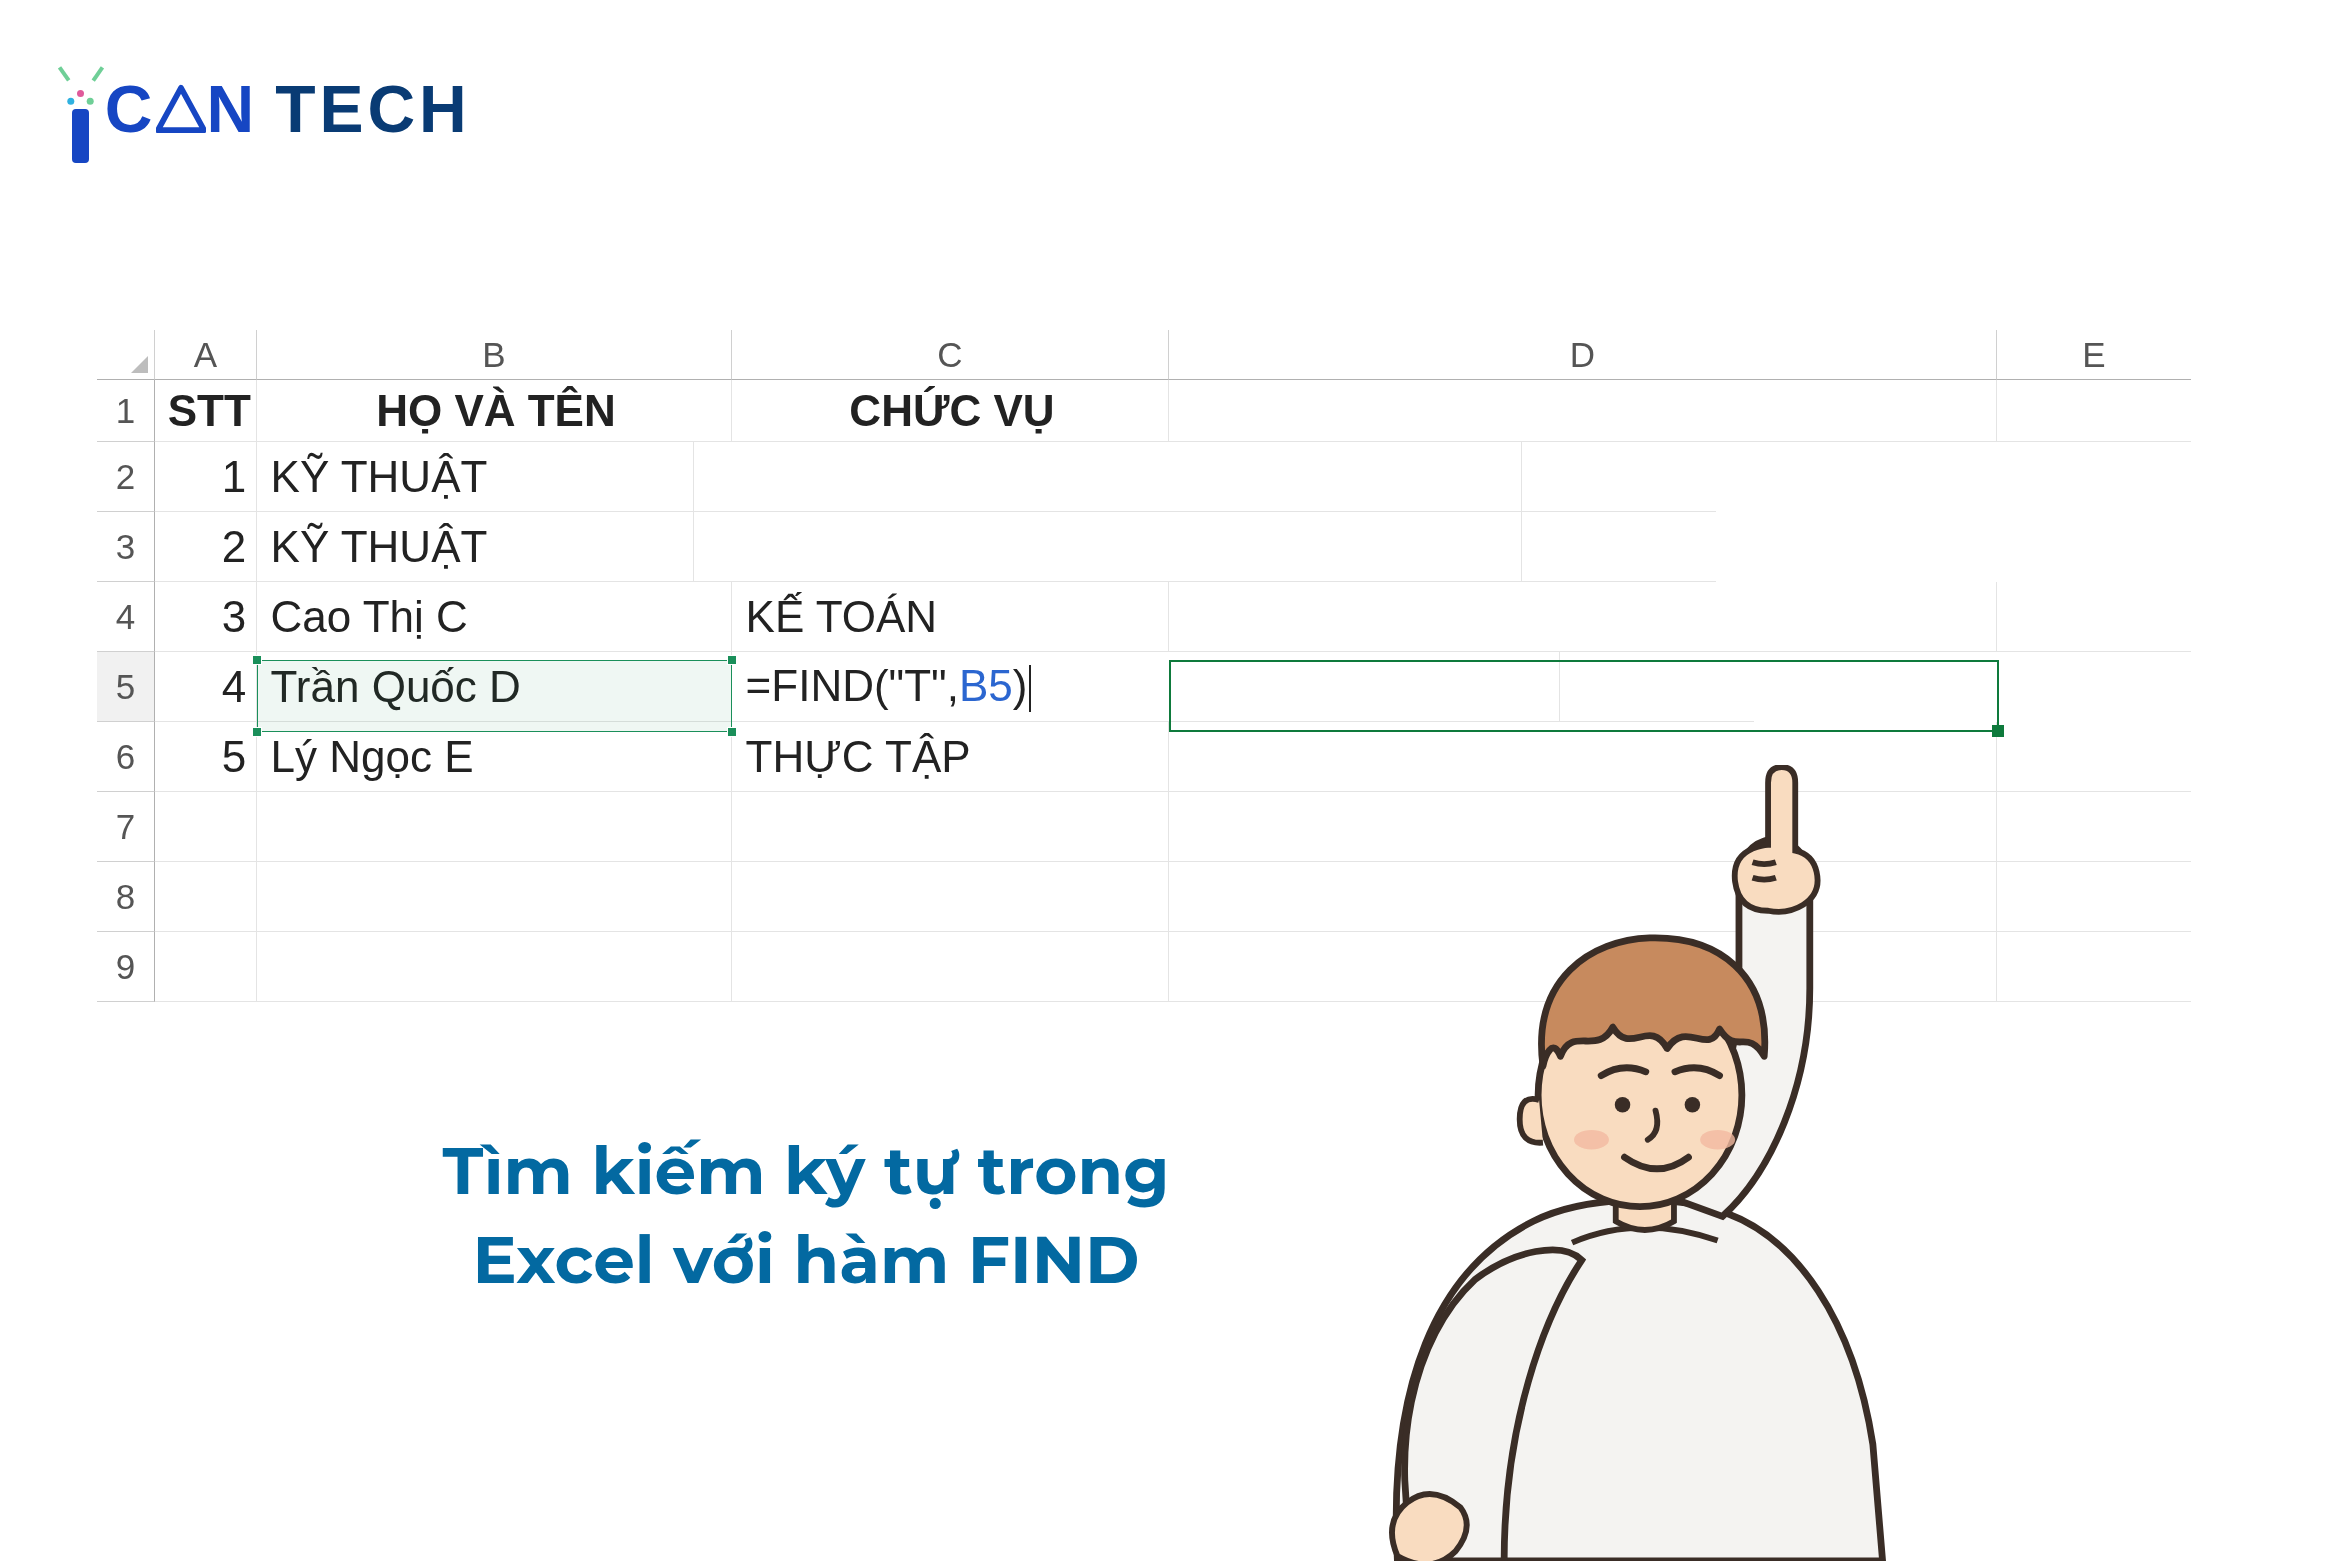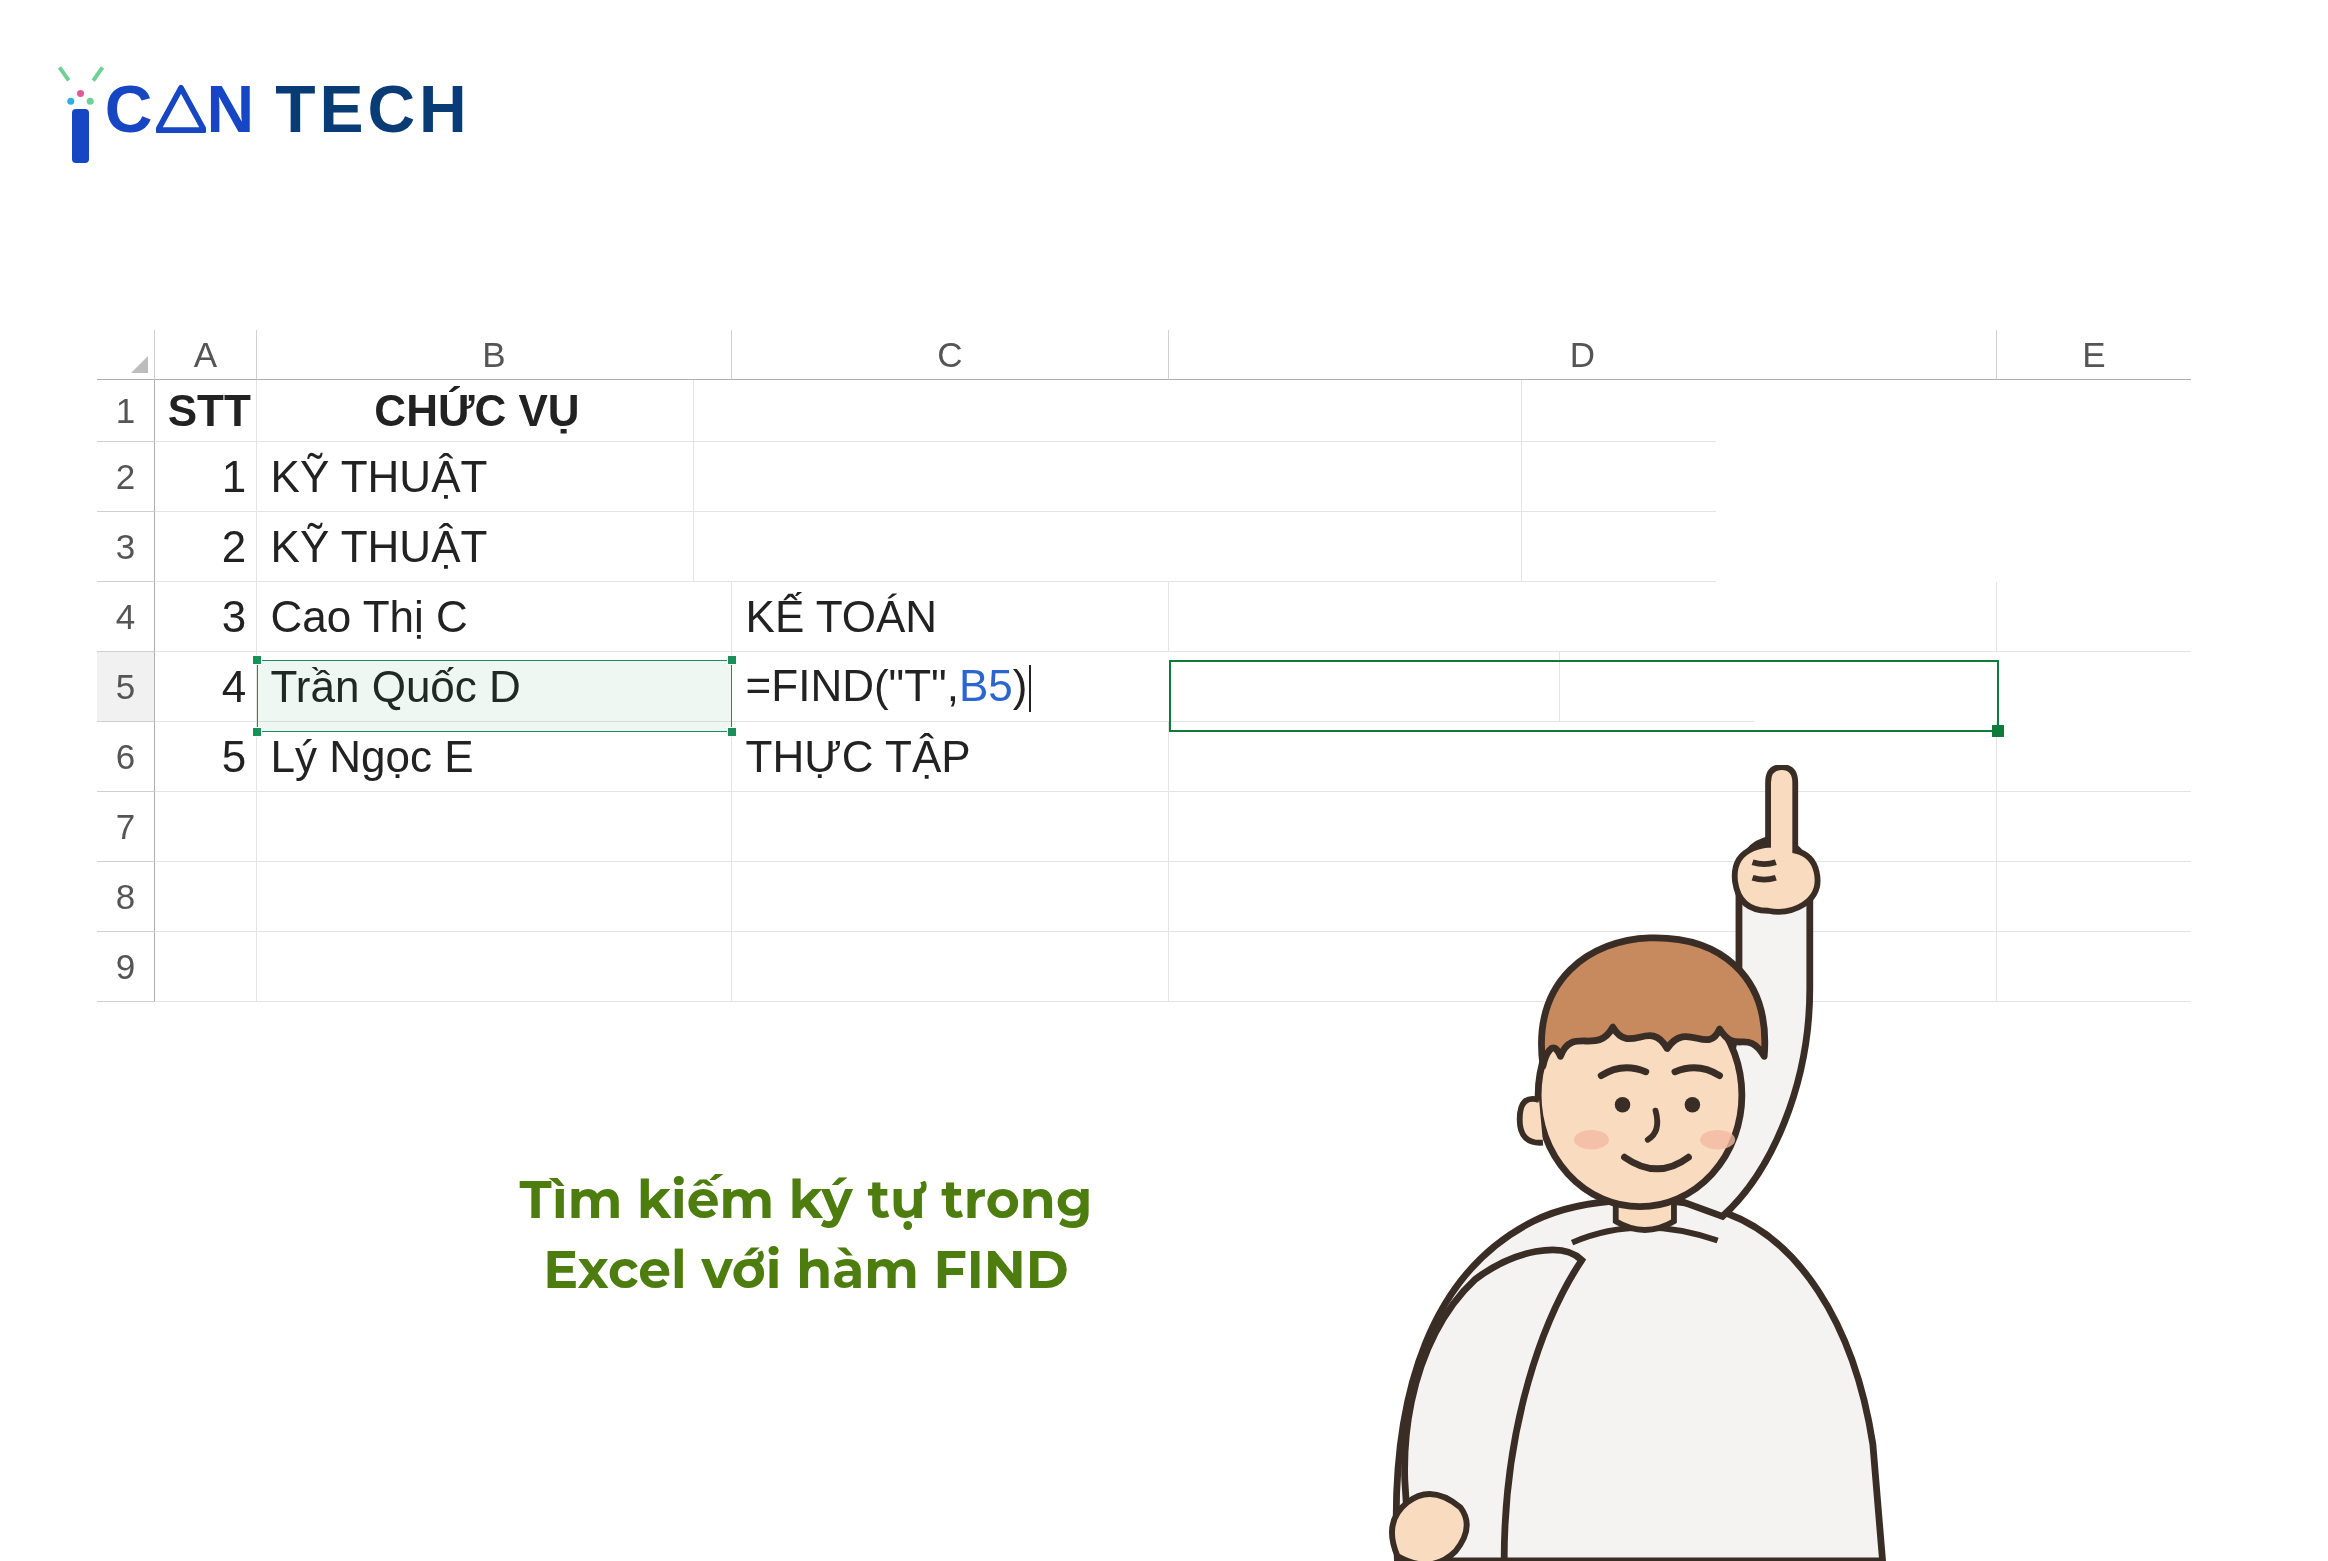--- a/index.html
+++ b/index.html
@@ -206,24 +206,24 @@
     display:inline-block;
     width:1.9px; height:47px;
     background:#222;
     vertical-align:middle;
     margin-left:1.9px;
   }
 
   .caption {
     position:absolute;
     left:311px;
-    top:1165px;
+    top:1126px;
     width:990px;
-    color:#4d7c0f;
-    font-size:52px;
+    color:#0369a1;
+    font-size:66px;
     font-weight:700;
     line-height:1.35;
     text-align:center;
     font-family:"Segoe UI","Montserrat",Arial,sans-serif;
   }
 
   .person {
     position:absolute;
     right:330px;
     bottom:0;
@@ -257,20 +257,21 @@
     <div class="ch ch-A">A</div>
     <div class="ch ch-B">B</div>
     <div class="ch ch-C">C</div>
     <div class="ch ch-D">D</div>
     <div class="ch ch-E">E</div>
   </div>
 
   <div class="row row1">
     <div class="rh">1</div>
     <div class="cell cA hdr">STT</div>
+    <div class="cell cB hdr">HỌ VÀ TÊN</div>
     <div class="cell cC hdr">CHỨC VỤ</div>
     <div class="cell cD"></div>
     <div class="cell cE"></div>
   </div>
 
   <div class="row">
     <div class="rh">2</div>
     <div class="cell cA">1</div>
     <div class="cell cC">KỸ THUẬT</div>
     <div class="cell cD"></div>

